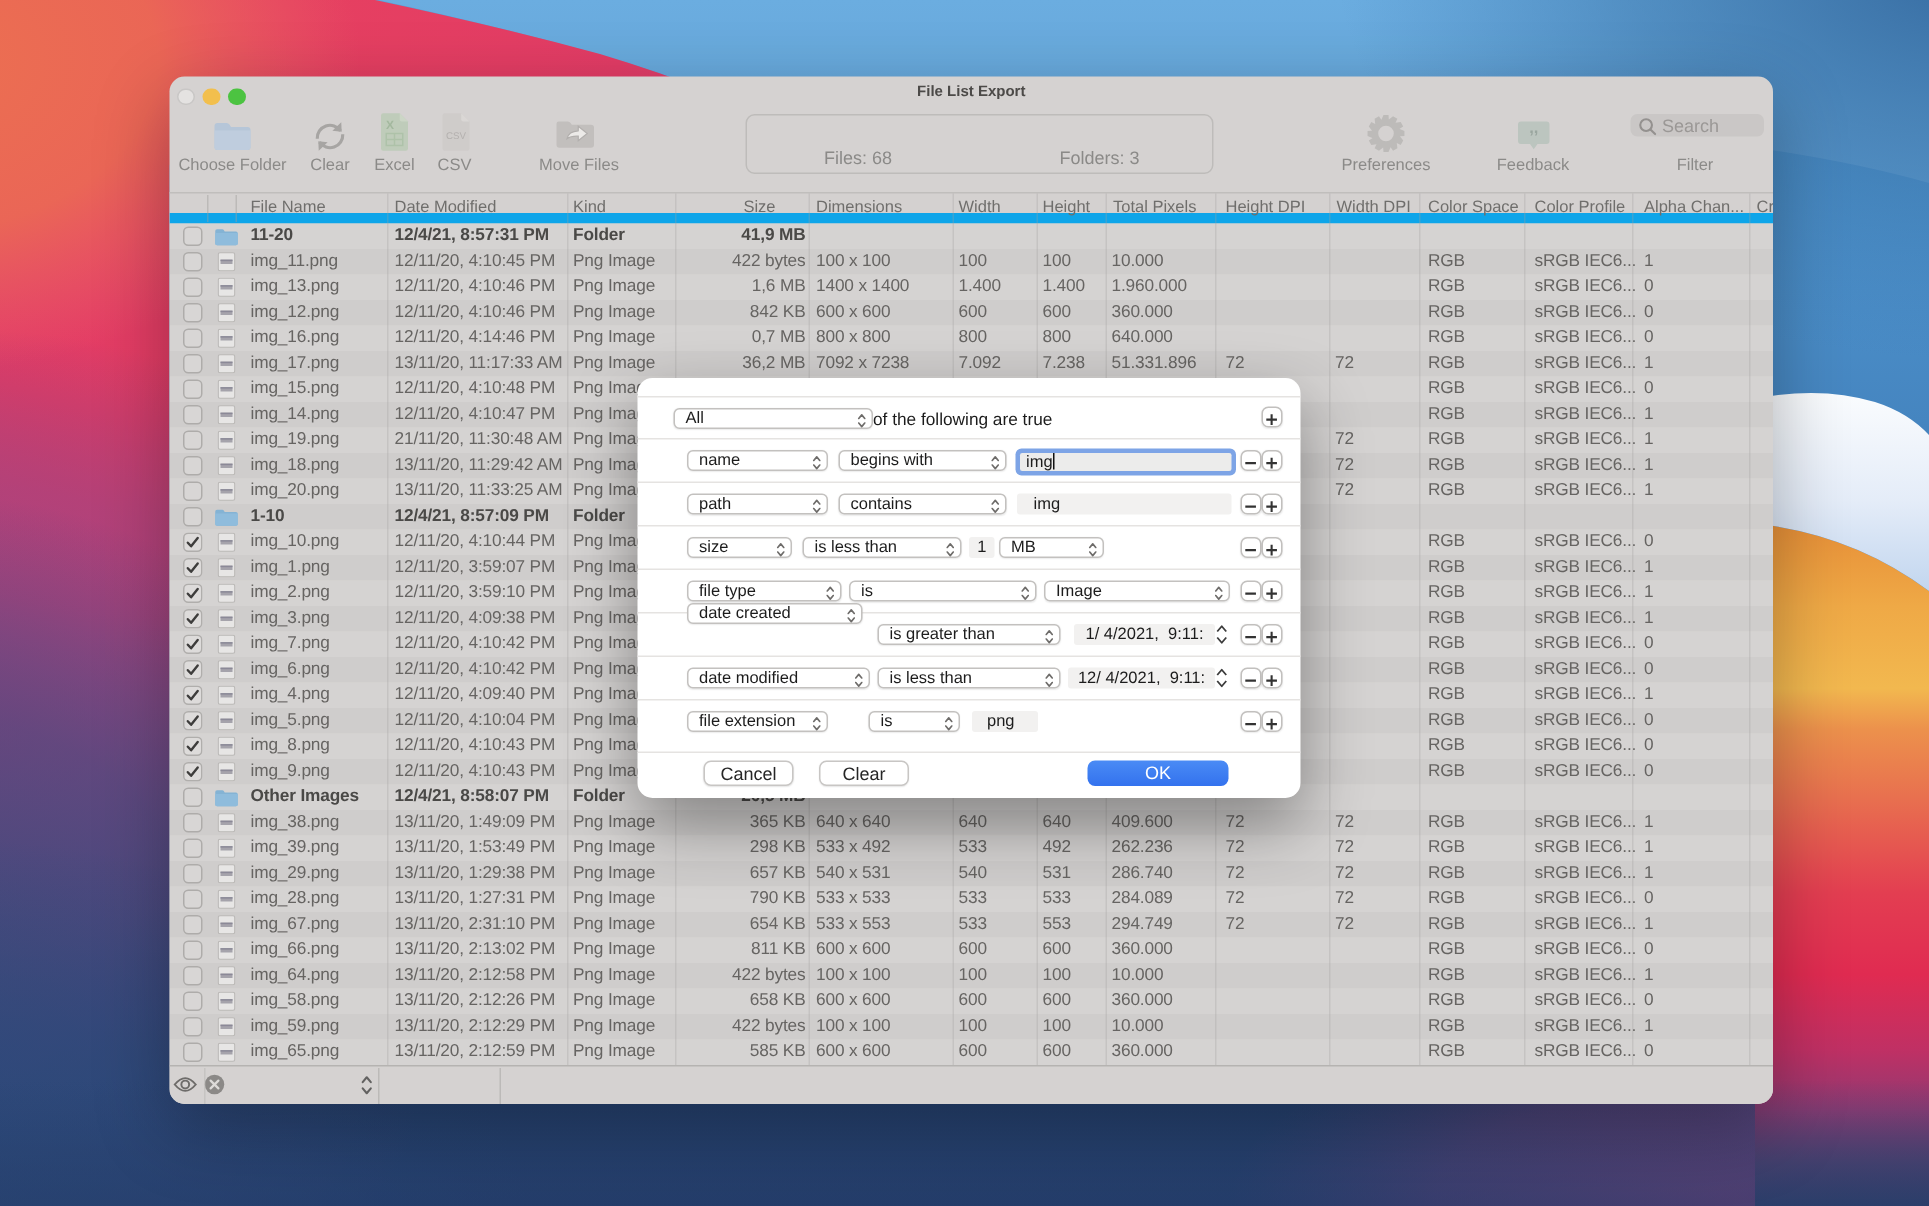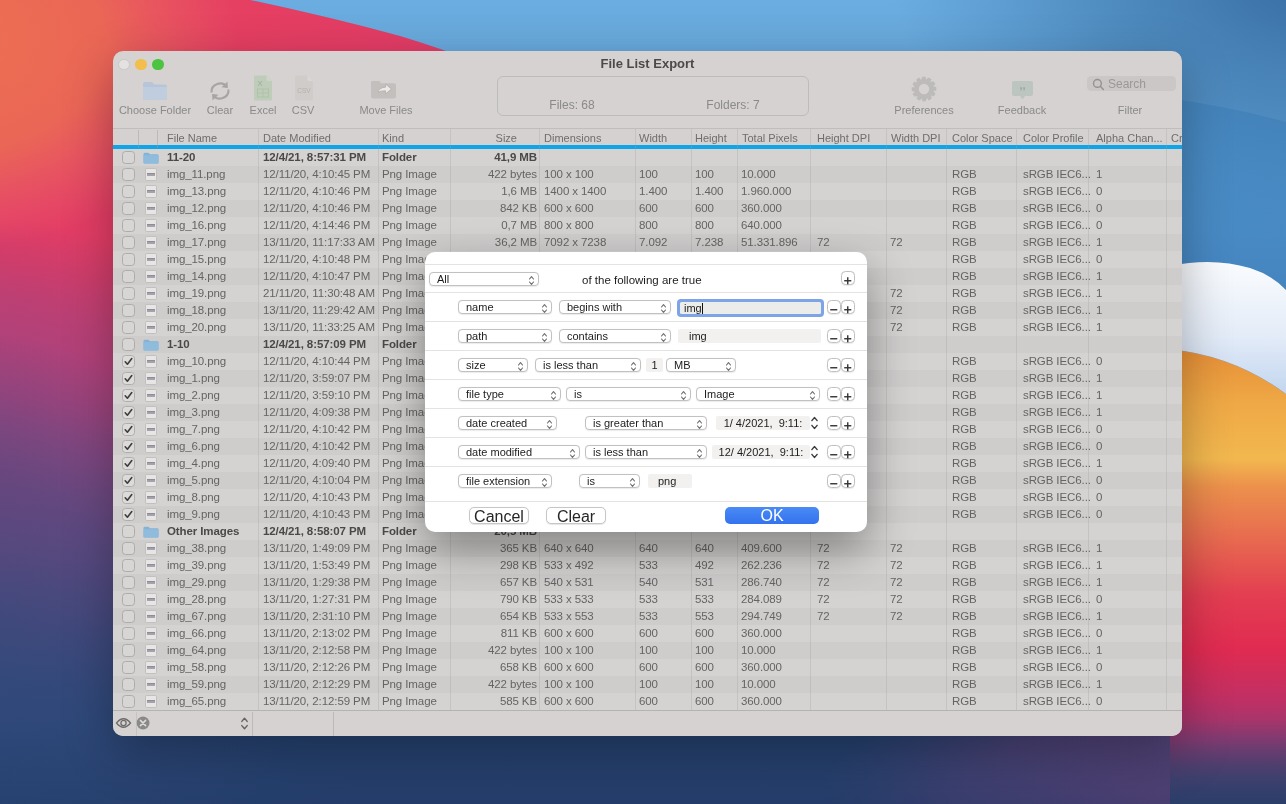--- a/index.html
+++ b/index.html
@@ -1,24 +1,24 @@
 <!DOCTYPE html>
 <html><head>
 <meta charset="utf-8">
 <style>
 html,body{margin:0;padding:0;width:1286px;height:804px;overflow:hidden;font-family:"Liberation Sans",sans-serif;}
 #bg{position:absolute;left:0;top:0;width:1286px;height:804px;}
 #win{position:absolute;left:113px;top:51px;width:1069px;height:685px;background:#d5d2d1;border-radius:10px;box-shadow:0 16px 50px rgba(0,0,0,.30);overflow:hidden;}
 .tl{position:absolute;top:7.5px;width:11.5px;height:11.5px;border-radius:50%;}
-#title{position:absolute;top:5px;left:0;width:1069px;text-align:center;font-size:13px;font-weight:bold;color:#4c4a48;}
+#title{position:absolute;top:5px;left:0;width:1069px;text-align:center;font-size:10px;font-weight:bold;color:#4c4a48;}
 .tbl{position:absolute;font-size:11px;color:#8b8a88;white-space:nowrap;transform:translateX(-50%);top:53px;}
 #fbox{position:absolute;left:384px;top:25px;width:310px;height:38px;border:1px solid #bebcba;border-radius:6px;}
 .fbt{position:absolute;top:47px;font-size:12px;color:#8b8a88;transform:translateX(-50%);}
 #search{position:absolute;left:974px;top:24.5px;width:89px;height:15px;background:#cac7c6;border-radius:4.5px;z-index:0;}
-#hdr{position:absolute;left:0;top:77px;width:1069px;height:21px;background:#d4d1d0;border-top:1px solid #c0bebc;border-bottom:4px solid #0ea5e9;box-sizing:border-box;}
+#hdr{position:absolute;left:0;top:77px;width:1069px;height:21px;background:#d4d1d0;border-top:1px solid #c0bebc;border-bottom:7px solid #0ea5e9;box-sizing:border-box;}
 .hc{position:absolute;top:0;height:19px;line-height:19px;font-size:11px;color:#6f6e6c;white-space:nowrap;}
 #rows{position:absolute;left:0;top:98px;width:1069px;height:561px;}
 .row{position:absolute;left:0;width:1069px;height:17px;}
 .rl{background:#d5d3d2;}
 .rd{background:#cfcdcc;}
 .c{position:absolute;top:0;height:17px;line-height:17.5px;font-size:11.5px;letter-spacing:-0.1px;color:#666462;white-space:nowrap;}
 .b .c{font-weight:bold;color:#4a4947;}
 .n{left:54px}.d{left:150px}.k{left:269px}
 .s{left:320px;width:104px;text-align:right}
 .dm{left:431px}.w{left:526px}.h{left:582px}.tp{left:628px}.hd{left:704px}.wd{left:777px}.cs{left:839px}.cp{left:910px}.ac{left:983px}
@@ -26,21 +26,21 @@
 .cb{position:absolute;left:9px;top:1.5px;width:13px;height:13px;border:1px solid #aeacaa;border-radius:3.5px;background:#d8d6d5;box-sizing:border-box;}
 .fi{position:absolute;left:31px;top:2.5px;}
 #bot{position:absolute;left:0;top:659px;width:1069px;height:26px;background:#d5d2d1;border-top:1px solid #b5b3b1;box-sizing:border-box;}
 #dlg{position:absolute;left:425px;top:252px;width:442px;height:280px;background:#fff;border-radius:10px;box-shadow:0 18px 45px rgba(0,0,0,.38);}
 #dlg .sep{position:absolute;left:0;width:442px;height:1px;background:#e5e3e1;}
 .pp{position:absolute;height:14px;background:#fff;border:1px solid #c3c1bf;border-radius:4px;box-sizing:border-box;font-size:11px;color:#1c1c1c;line-height:12px;padding-left:7px;white-space:nowrap;box-shadow:0 0.5px 1px rgba(0,0,0,.08);}
 .pp svg{position:absolute;right:3px;top:2px;}
 .fld{position:absolute;height:14px;background:#f2f1f0;border-radius:2px;box-sizing:border-box;font-size:11px;color:#1c1c1c;line-height:14px;white-space:nowrap;}
 .mp{position:absolute;width:13.5px;height:13.5px;background:#fff;border:1px solid #c2c0be;border-radius:4.5px;box-sizing:border-box;box-shadow:0 0.5px 1px rgba(0,0,0,.08);}
 .dtx{position:absolute;font-size:11px;color:#1c1c1c;white-space:nowrap;}
-.btn{position:absolute;height:17px;border-radius:5px;font-size:16px;line-height:17px;text-align:center;box-sizing:border-box;}
+.btn{position:absolute;height:17px;border-radius:5px;font-size:12px;line-height:17px;text-align:center;box-sizing:border-box;}
 .btnw{background:#fff;border:1px solid #c8c6c4;color:#262626;box-shadow:0 0.5px 1px rgba(0,0,0,.1);}
 #bot .bt{position:absolute;font-size:12px;color:#454443;top:6px;white-space:nowrap;margin-top:40px;}
 #bot .vs{position:absolute;top:1px;width:1px;height:24px;background:#bcbab8;}
 
 </style>
 </head>
 <body>
 <svg id="bg" width="1286" height="804" viewBox="0 0 1286 804" preserveAspectRatio="none">
 <defs>
 <linearGradient id="base" x1="0" y1="0" x2="0" y2="1">
@@ -174,21 +174,21 @@
   <div class="tbl" style="left:42px;">Choose Folder</div>
   <div class="tbl" style="left:107px;">Clear</div>
   <div class="tbl" style="left:150px;">Excel</div>
   <div class="tbl" style="left:190px;">CSV</div>
   <div class="tbl" style="left:273px;">Move Files</div>
   <div class="tbl" style="left:811px;">Preferences</div>
   <div class="tbl" style="left:909px;">Feedback</div>
   <div class="tbl" style="left:1017px;">Filter</div>
   <div id="fbox"></div>
   <div class="fbt" style="left:459px;">Files: 68</div>
-  <div class="fbt" style="left:620px;">Folders: 7</div>
+  <div class="fbt" style="left:620px;">Folders: 3</div>
   <div id="search"></div>
   <div id="hdr">
     <span style="position:absolute;left:24.5px;top:1px;width:1px;height:18px;background:rgba(160,158,156,.45)"></span>
       <span style="position:absolute;left:44px;top:1px;width:1px;height:18px;background:rgba(160,158,156,.45)"></span>
       <span class="hc" style="left:54px">File Name</span>
     <span class="hc" style="left:150px">Date Modified</span>
     <span class="hc" style="left:269px">Kind</span>
     <span class="hc" style="left:320px;width:84px;text-align:right">Size</span>
     <span class="hc" style="left:431px">Dimensions</span>
     <span class="hc" style="left:526px">Width</span>
@@ -889,21 +889,21 @@
 <div id="dlg">
 <div class="sep" style="top:12px"></div>
 <div class="sep" style="top:40px"></div>
 <div class="sep" style="top:69px"></div>
 <div class="sep" style="top:98px"></div>
 <div class="sep" style="top:127px"></div>
 <div class="sep" style="top:156px"></div>
 <div class="sep" style="top:185px"></div>
 <div class="sep" style="top:214px"></div>
 <div class="sep" style="top:249px"></div>
-<div class="pp" style="left:4px;top:20px;width:110px">All<svg width="7" height="11" viewBox="0 0 7 11">
+<div class="pp" style="left:24px;top:20px;width:133px">All<svg width="7" height="11" viewBox="0 0 7 11">
         <path d="M1.5,4 L3.5,1.6 L5.5,4 M1.5,7 L3.5,9.4 L5.5,7" stroke="#6e6c6a" stroke-width="1.1" fill="none" stroke-linecap="round" stroke-linejoin="round"></path>
       </svg></div>
 <div class="dtx" style="left:157px;top:21.5px;font-size:11.5px">of the following are true</div>
 <div class="mp" style="left:416px;top:19px"><svg width="11.5" height="11.5" viewBox="0 0 11.5 11.5">
         <line x1="2.2" y1="5.75" x2="9.3" y2="5.75" stroke="#333" stroke-width="1.4"></line>
         <line x1="5.75" y1="2.2" x2="5.75" y2="9.3" stroke="#333" stroke-width="1.4"></line>
       </svg></div>
 <div class="pp" style="left:33px;top:48px;width:94px">name<svg width="7" height="11" viewBox="0 0 7 11">
         <path d="M1.5,4 L3.5,1.6 L5.5,4 M1.5,7 L3.5,9.4 L5.5,7" stroke="#6e6c6a" stroke-width="1.1" fill="none" stroke-linecap="round" stroke-linejoin="round"></path>
       </svg></div>
@@ -960,21 +960,21 @@
 <div class="pp" style="left:271px;top:135px;width:124px">Image<svg width="7" height="11" viewBox="0 0 7 11">
         <path d="M1.5,4 L3.5,1.6 L5.5,4 M1.5,7 L3.5,9.4 L5.5,7" stroke="#6e6c6a" stroke-width="1.1" fill="none" stroke-linecap="round" stroke-linejoin="round"></path>
       </svg></div>
 <div class="mp" style="left:402px;top:135px"><svg width="11.5" height="11.5" viewBox="0 0 11.5 11.5">
         <line x1="2.2" y1="5.75" x2="9.3" y2="5.75" stroke="#333" stroke-width="1.4"></line>
       </svg></div>
 <div class="mp" style="left:416px;top:135px"><svg width="11.5" height="11.5" viewBox="0 0 11.5 11.5">
         <line x1="2.2" y1="5.75" x2="9.3" y2="5.75" stroke="#333" stroke-width="1.4"></line>
         <line x1="5.75" y1="2.2" x2="5.75" y2="9.3" stroke="#333" stroke-width="1.4"></line>
       </svg></div>
-<div class="pp" style="left:33px;top:164px;width:99px">date created<svg width="7" height="11" viewBox="0 0 7 11">
+<div class="pp" style="left:33px;top:150px;width:117px">date created<svg width="7" height="11" viewBox="0 0 7 11">
         <path d="M1.5,4 L3.5,1.6 L5.5,4 M1.5,7 L3.5,9.4 L5.5,7" stroke="#6e6c6a" stroke-width="1.1" fill="none" stroke-linecap="round" stroke-linejoin="round"></path>
       </svg></div>
 <div class="pp" style="left:160px;top:164px;width:122px">is greater than<svg width="7" height="11" viewBox="0 0 7 11">
         <path d="M1.5,4 L3.5,1.6 L5.5,4 M1.5,7 L3.5,9.4 L5.5,7" stroke="#6e6c6a" stroke-width="1.1" fill="none" stroke-linecap="round" stroke-linejoin="round"></path>
       </svg></div>
 <div class="fld" style="left:291px;top:164px;width:94px;text-align:center">1/ 4/2021,&nbsp; 9:11:</div>
 <div style="position:absolute;left:385px;top:164px"><svg width="9" height="14" viewBox="0 0 9 14">
         <path d="M1.5,5 L4.5,1.5 L7.5,5" fill="none" stroke="#3c3c3c" stroke-width="1.2" stroke-linejoin="round"></path>
         <path d="M1.5,9 L4.5,12.5 L7.5,9" fill="none" stroke="#3c3c3c" stroke-width="1.2" stroke-linejoin="round"></path>
       </svg></div>

